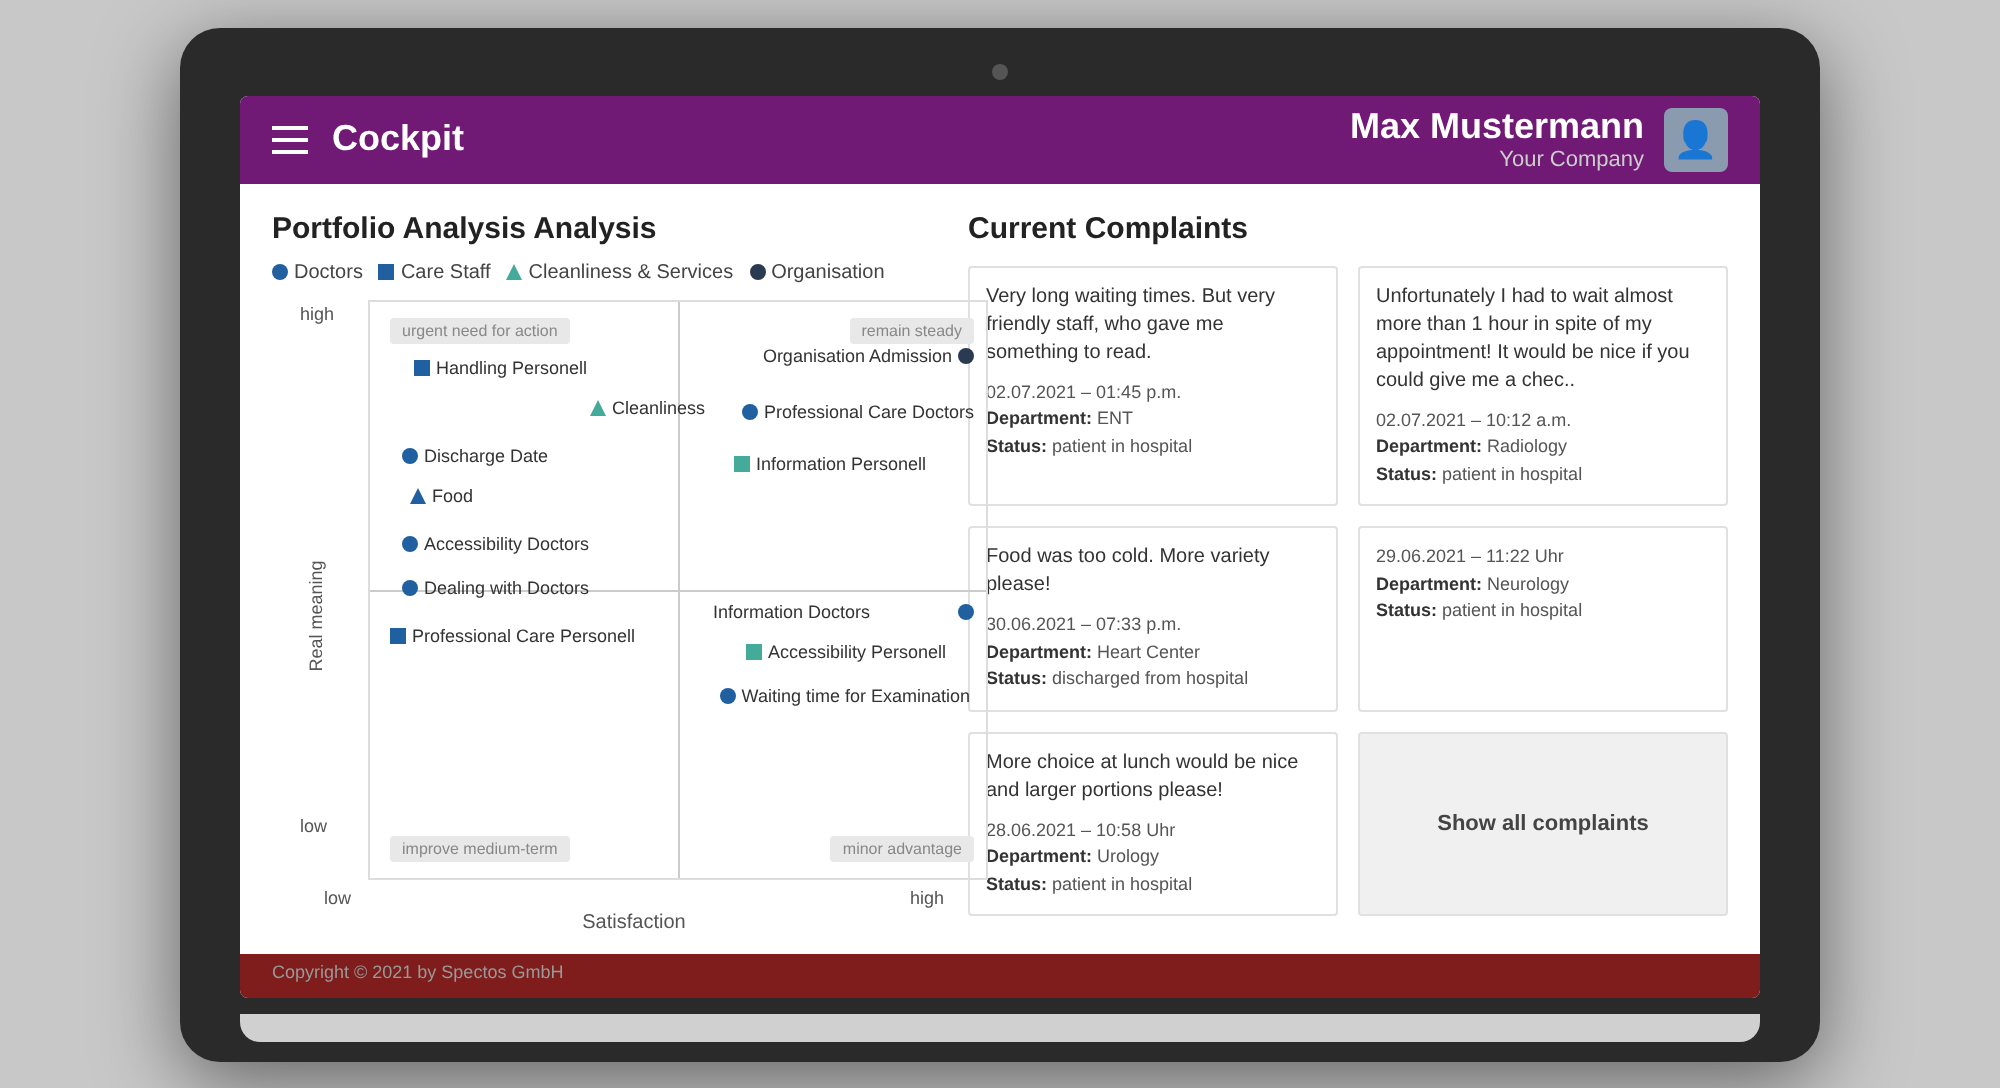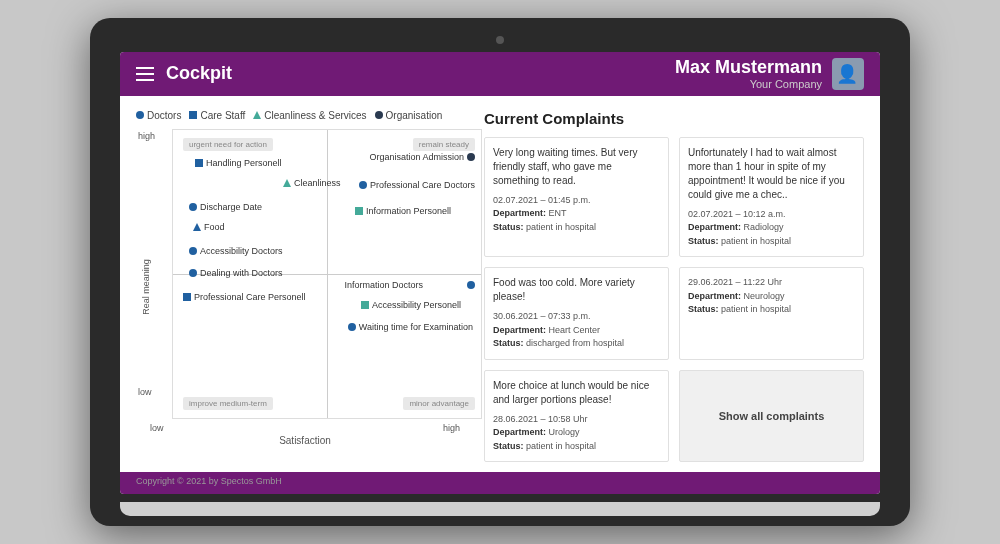--- a/index.html
+++ b/index.html
@@ -143,20 +143,21 @@
       width: 0; height: 0;
       border-left: 4px solid transparent;
       border-right: 4px solid transparent;
       border-bottom: 8px solid;
       display: inline-block;
     }
     
     .chart-container {
       position: relative;
       width: 100%;
+      margin-left: 12px;
     }
     .chart-y-label {
       position: absolute;
       left: -18px;
       top: 50%;
       transform: translateY(-50%) rotate(-90deg);
       font-size: 9px;
       color: #555;
       white-space: nowrap;
     }
@@ -277,21 +278,21 @@
       align-items: center;
       justify-content: center;
       border-radius: 2px;
       cursor: pointer;
       font-size: 11px;
       color: #444;
       font-weight: bold;
     }
     
     .app-footer {
-      background: #701a75;
+      background: #7f1d1d;
       padding: 4px 16px 8px;
       font-size: 9px;
       color: #999;
     }
   </style>
 </head>
 <body>
 
 <div class="laptop-outer">
   <div class="laptop-camera"></div>
@@ -313,20 +314,23 @@
         </div>
         <div class="header-avatar">
           <span class="avatar-placeholder">👤</span>
         </div>
       </div>
     </div>
 
     <div class="app-content">
 
       <div class="portfolio-section">
+        <div class="section-title">
+          <strong>Portfolio Analysis</strong> Analysis
+        </div>
         <div class="legend">
           <div class="legend-item">
             <span class="legend-dot" style="background:#2060a0;"></span>
             <span>Doctors</span>
           </div>
           <div class="legend-item">
             <span class="legend-square" style="background:#2060a0;"></span>
             <span>Care Staff</span>
           </div>
           <div class="legend-item">

